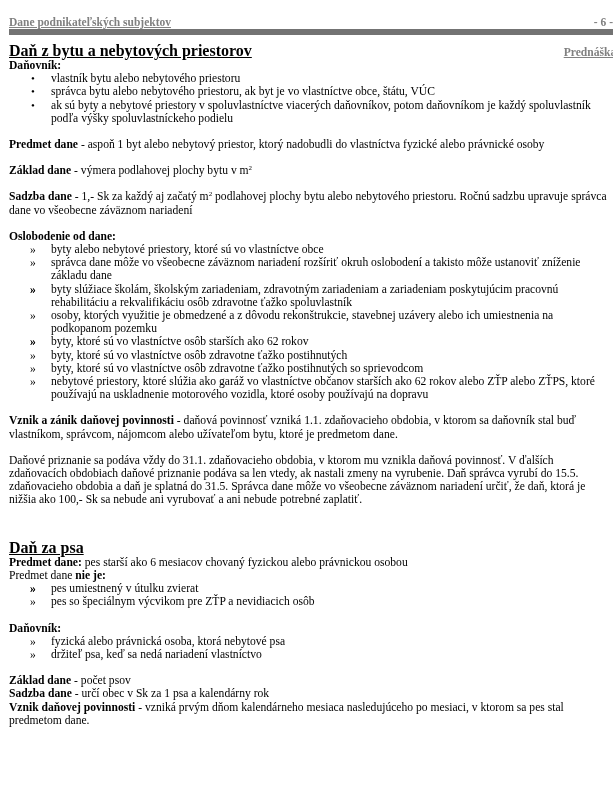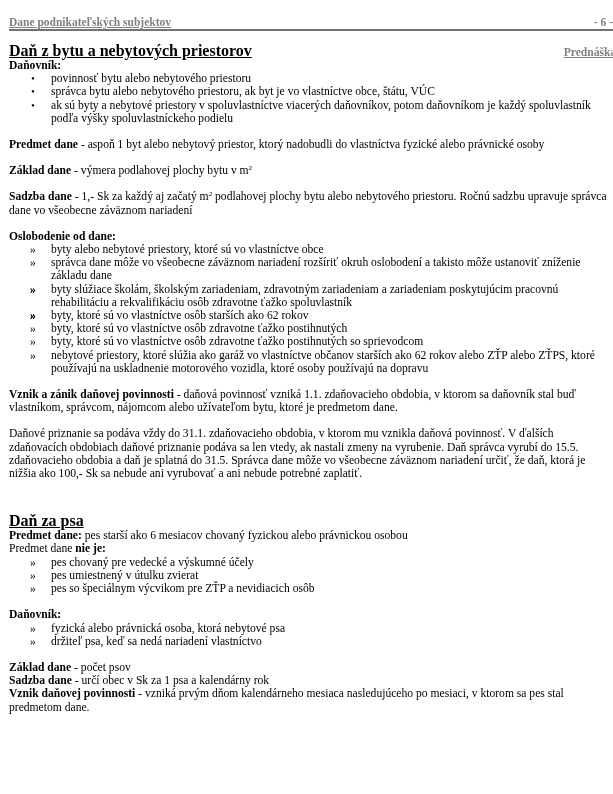--- a/index.html
+++ b/index.html
@@ -3,21 +3,21 @@
 <meta charset="utf-8">
 <style>
   html, body { margin: 0; padding: 0; background: #ffffff; }
   body {
     width: 613px; height: 794px; overflow: hidden; position: relative;
     font-family: "Liberation Serif", "DejaVu Serif", serif;
     color: #000; font-size: 11.6px; line-height: 13.2px;
   }
   .running-header {
     position: absolute; left: 9px; top: 16px; width: 604px; height: 13px;
-    border-bottom: 2px solid #737373;
+    border-bottom: 6px solid #737373;
     color: #808080; font-weight: bold; font-size: 11.5px;
   }
   .running-header .left { position: absolute; left: 0; top: 0; text-decoration: underline; }
   .running-header .right { position: absolute; right: 0; top: 0; }
   .lecture-label {
     position: absolute; right: -12px; top: 30px; text-decoration: underline;
     font-size: 11.6px; white-space: nowrap;
   }
   .h1 { font-size: 16px; font-weight: bold; text-decoration: underline; line-height: 17px; }
   .sec1 { position: absolute; top: 42px; left: 9px; width: 640px; }
@@ -37,56 +37,56 @@
 <div class="running-header">
   <span class="left">Dane podnikateľských subjektov</span>
   <span class="right">- 6 -</span>
   <span class="lecture-label">Prednáška 2</span>
 </div>
 
 <div class="sec1">
   <div class="h1">Daň z bytu a nebytových priestorov</div>
   <div class="bold">Daňovník:</div>
   <ul class="bullets dot wrap">
-    <li><span class="mark">•</span><span>povinnosť bytu alebo nebytového priestoru</span></li>
+    <li><span class="mark">•</span><span>vlastník bytu alebo nebytového priestoru</span></li>
     <li><span class="mark">•</span><span>správca bytu alebo nebytového priestoru, ak byt je vo vlastníctve obce, štátu, VÚC</span></li>
     <li style="width:560px"><span class="mark">•</span><span>ak sú byty a nebytové priestory v spoluvlastníctve viacerých daňovníkov, potom daňovníkom je každý spoluvlastník podľa výšky spoluvlastníckeho podielu</span></li>
   </ul>
   <div class="gap"></div>
   <p><span class="bold">Predmet dane</span><span> -  aspoň 1 byt alebo nebytový priestor, ktorý nadobudli do vlastníctva fyzické alebo právnické osoby</span></p>
   <div class="gap"></div>
   <p><span class="bold">Základ dane</span><span> - výmera podlahovej plochy bytu v m</span><sup>2</sup></p>
   <div class="gap"></div>
   <p class="wrap"><span class="bold">Sadzba dane</span><span> - 1,- Sk za každý aj začatý m</span><sup>2</sup><span> podlahovej plochy bytu alebo nebytového priestoru. Ročnú sadzbu upravuje správca dane vo všeobecne záväznom nariadení</span></p>
   <div class="gap"></div>
   <div class="bold">Oslobodenie od dane:</div>
   <ul class="bullets wrap">
     <li><span class="mark">»</span><span>byty alebo nebytové priestory, ktoré sú vo vlastníctve obce</span></li>
     <li><span class="mark">»</span><span>správca dane môže vo všeobecne záväznom nariadení rozšíriť okruh oslobodení a takisto môže ustanoviť zníženie základu dane</span></li>
     <li><span class="mark">»</span></li>
     <li><span class="mark">»</span><span>byty slúžiace školám, školským zariadeniam, zdravotným zariadeniam a zariadeniam poskytujúcim pracovnú rehabilitáciu a rekvalifikáciu osôb zdravotne ťažko spoluvlastník</span></li>
-    <li><span class="mark">»</span></li>
+    <li><span class="mark">»</span><span>osoby, ktorých využitie je obmedzené a z dôvodu rekonštrukcie, stavebnej uzávery alebo ich umiestnenia na podkopanom pozemku</span></li>
     <li><span class="mark">»</span></li>
     <li><span class="mark">»</span><span>byty, ktoré sú vo vlastníctve osôb starších ako 62 rokov</span></li>
     <li><span class="mark">»</span><span>byty, ktoré sú vo vlastníctve osôb zdravotne ťažko postihnutých</span></li>
     <li><span class="mark">»</span><span>byty, ktoré sú vo vlastníctve osôb zdravotne ťažko postihnutých so sprievodcom</span></li>
     <li style="width:590px"><span class="mark">»</span><span>nebytové priestory, ktoré slúžia ako garáž vo vlastníctve občanov starších ako 62 rokov alebo ZŤP alebo ZŤPS, ktoré používajú na uskladnenie motorového vozidla, ktoré osoby používajú na dopravu</span></li>
   </ul>
   <div class="gap"></div>
   <p class="wrap"><span class="bold">Vznik a zánik daňovej povinnosti</span><span> - daňová povinnosť vzniká 1.1. zdaňovacieho obdobia, v ktorom sa daňovník stal buď vlastníkom, správcom, nájomcom alebo užívateľom bytu, ktoré je predmetom dane.</span></p>
   <div class="gap"></div>
   <p class="wrap">Daňové priznanie sa podáva vždy do 31.1. zdaňovacieho obdobia, v ktorom mu vznikla daňová povinnosť. V ďalších zdaňovacích obdobiach daňové priznanie podáva sa len vtedy, ak nastali zmeny na vyrubenie. Daň správca vyrubí do 15.5. zdaňovacieho obdobia a daň je splatná do 31.5. Správca dane môže vo všeobecne záväznom nariadení určiť, že daň, ktorá je nižšia ako 100,- Sk sa nebude ani vyrubovať a ani nebude potrebné zaplatiť.</p>
 
   <div style="height:32px"></div>
 
   <div class="h1">Daň za psa</div>
   <p><span class="bold">Predmet dane:</span><span> pes starší ako 6 mesiacov chovaný fyzickou alebo právnickou osobou</span></p>
   <p><span>Predmet dane </span><span class="bold">nie je:</span></p>
   <ul class="bullets">
-    <li><span class="mark">»</span><span>pes chovaný pre vedecké a výskumné účely</span></li>
+    <li><span class="mark">»</span></li>
     <li><span class="mark">»</span><span>pes umiestnený v útulku zvierat</span></li>
     <li><span class="mark">»</span><span>pes so špeciálnym výcvikom pre ZŤP a nevidiacich osôb</span></li>
   </ul>
   <div class="gap"></div>
   <div class="bold">Daňovník:</div>
   <ul class="bullets">
     <li><span class="mark">»</span><span>fyzická alebo právnická osoba, ktorá nebytové psa</span></li>
     <li><span class="mark">»</span><span>držiteľ psa, keď sa nedá nariadení vlastníctvo</span></li>
   </ul>
   <div class="gap"></div>

